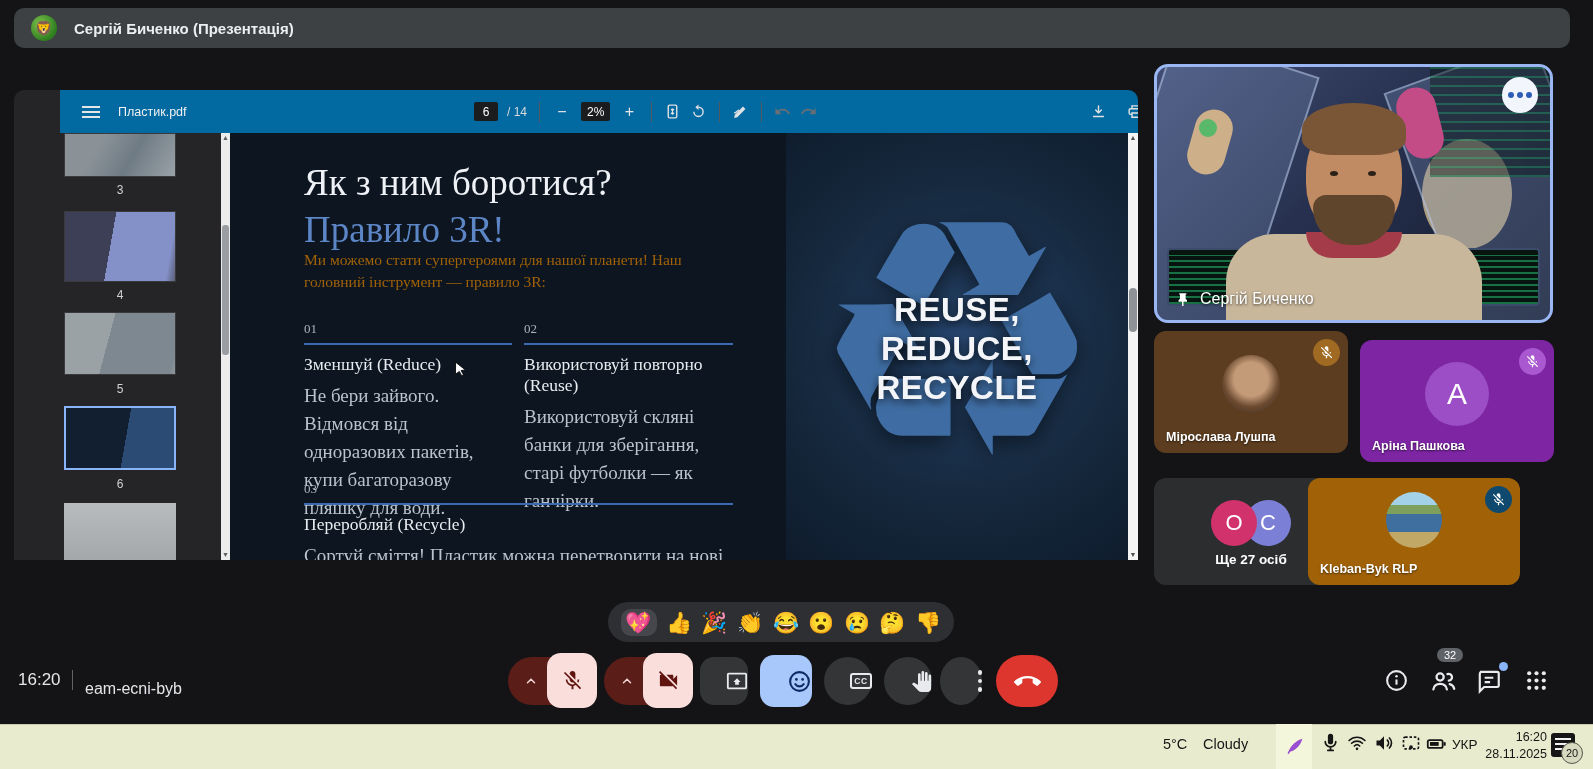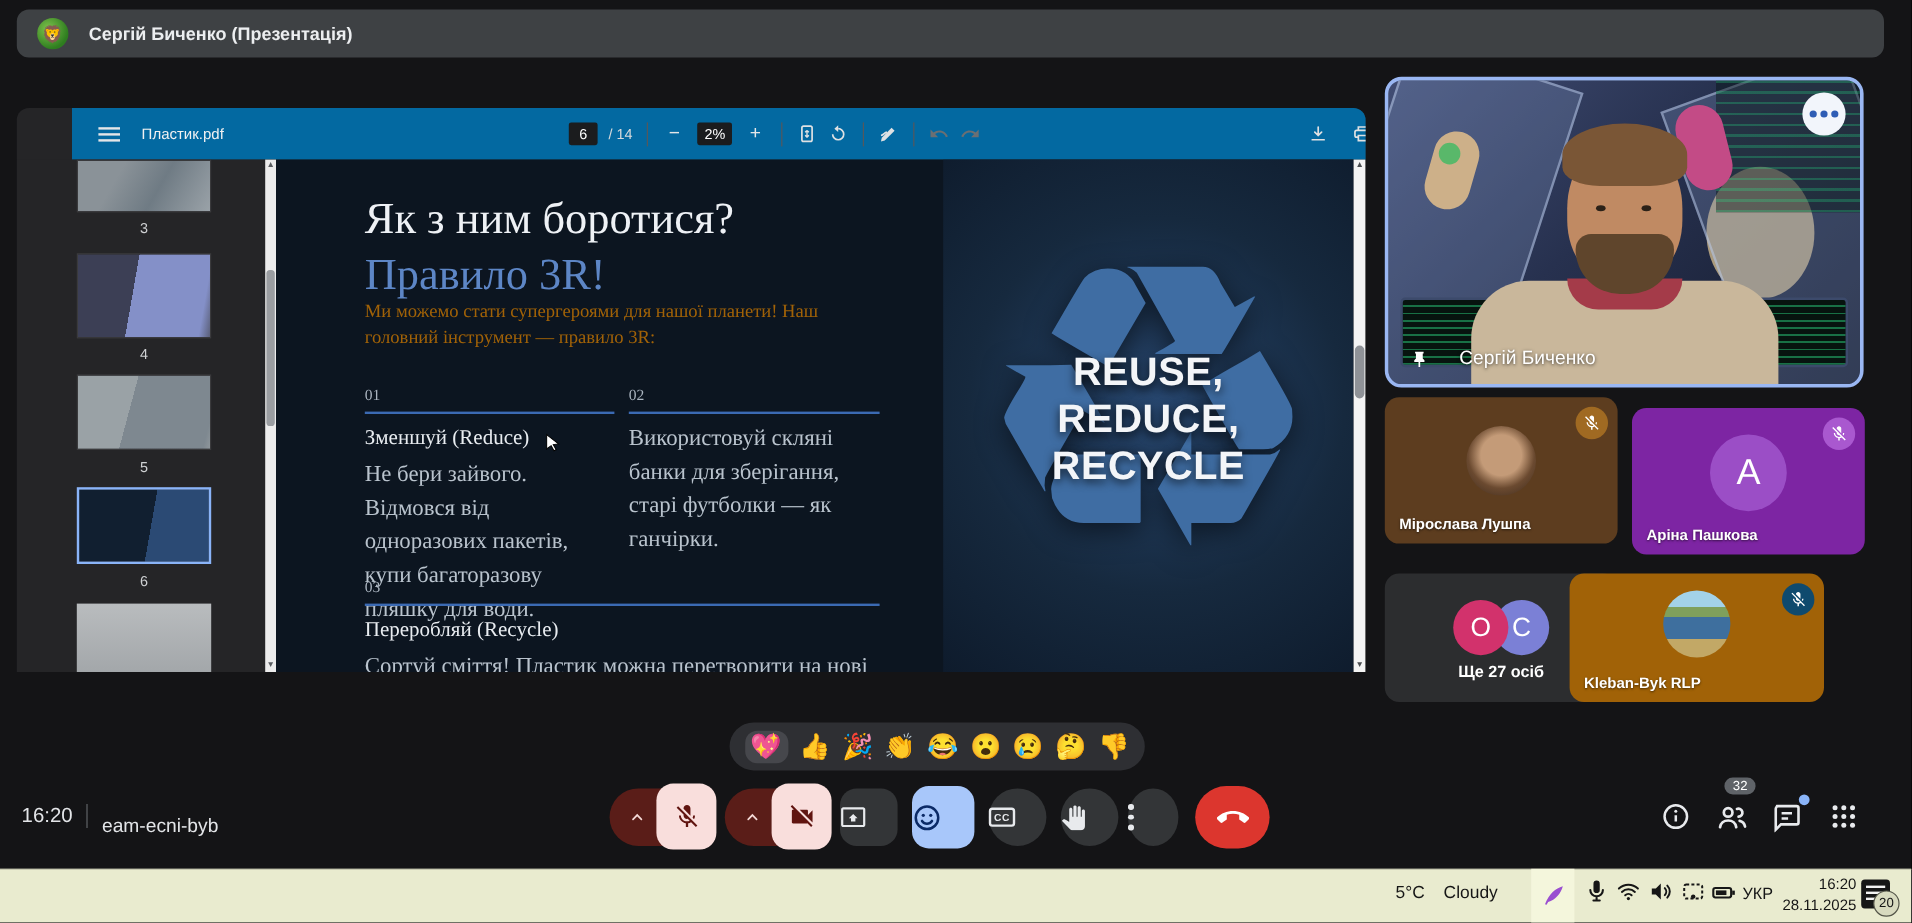--- a/index.html
+++ b/index.html
@@ -66,21 +66,21 @@
       repeating-linear-gradient(0deg, rgba(45,225,135,.45) 0 1.5px, transparent 1.5px 6px), #07140f;
       border:2px solid #3c4a6b; border-radius:4px; }
   .mt-char { position:absolute; border-radius:20px; }
   .mt-face { position:absolute; border-radius:50%; }
   .person-body { position:absolute; left:50%; bottom:-6px; transform:translateX(-50%); width:256px; height:92px; background:#c9b79b; border-radius:48px 48px 0 0; }
   .person-collar { position:absolute; left:50%; bottom:62px; transform:translateX(-50%); width:96px; height:26px; background:#a43b49; border-radius:0 0 40px 40px; }
   .person-head { position:absolute; left:50%; top:48px; transform:translateX(-50%); width:96px; height:122px; background:#c08a63; border-radius:48% 48% 44% 44%; }
   .person-hair { position:absolute; left:50%; top:36px; transform:translateX(-50%); width:104px; height:52px; background:#7a5636; border-radius:50% 50% 30% 30%; }
   .person-beard { position:absolute; left:50%; top:128px; transform:translateX(-50%); width:82px; height:50px; background:#5f452c; border-radius:14px 14px 40px 40px; }
   .person-eye { position:absolute; width:8px; height:5px; background:#2b2118; border-radius:50%; top:104px; }
-  .mt-name { position:absolute; left:18px; bottom:12px; display:flex; align-items:center; gap:24px; color:#fff; font-size:16px; text-shadow:0 1px 3px rgba(0,0,0,.7); z-index:5; }
+  .mt-name { position:absolute; left:18px; bottom:12px; display:flex; align-items:center; gap:8px; color:#fff; font-size:16px; text-shadow:0 1px 3px rgba(0,0,0,.7); z-index:5; }
   .mt-more { position:absolute; right:12px; top:10px; width:36px; height:36px; border-radius:50%; background:#f2f5fb; display:flex; align-items:center; justify-content:center; gap:3px; z-index:5; }
   .mt-more i { width:6px; height:6px; border-radius:50%; background:#2f5db5; }
 
   .ptile { position:absolute; border-radius:12px; overflow:hidden; }
   .ptile .pname { position:absolute; left:12px; bottom:9px; color:#fff; font-size:12.5px; font-weight:bold; text-shadow:0 1px 2px rgba(0,0,0,.6); }
   .mic-badge { position:absolute; right:8px; top:8px; width:27px; height:27px; border-radius:50%; display:flex; align-items:center; justify-content:center; color:#fff; }
   .av-circle { position:absolute; left:50%; transform:translateX(-50%); border-radius:50%; }
   .letter-av { display:flex; align-items:center; justify-content:center; color:#fff; }
   .oc-wrap { position:absolute; left:50%; top:22px; transform:translateX(-50%); display:flex; }
   .oc { width:46px; height:46px; border-radius:50%; display:flex; align-items:center; justify-content:center; color:#fff; font-size:22px; }
@@ -91,21 +91,21 @@
   .emoji { font-size:21px; cursor:default; line-height:1; }
   .emoji.first { background:#46474c; border-radius:10px; padding:3px 5px; }
 
   
   .ctl-time { position:absolute; left:18px; top:670px; color:#e3e5e8; font-size:17px; }
   .ctl-sep { position:absolute; left:72px; top:670px; width:1px; height:20px; background:#606468; }
   .ctl-code { position:absolute; left:85px; top:680px; color:#e3e5e8; font-size:16px; }
 
   .seg-chev { position:absolute; top:657px; width:46px; height:48px; background:#5a1d18; border-radius:24px 0 0 24px; display:flex; align-items:center; justify-content:center; color:#f3d9d6; }
   .seg-main { position:absolute; top:653px; width:50px; height:55px; background:#f9dedc; border-radius:14px; display:flex; align-items:center; justify-content:center; color:#601410; }
-  .rbtn { position:absolute; top:657px; width:48px; height:48px; background:#333537; display:flex; align-items:center; justify-content:flex-start; color:#e8eaed; }
+  .rbtn { position:absolute; top:657px; width:48px; height:48px; background:#333537; display:flex; align-items:center; justify-content:flex-end; color:#e8eaed; }
   .rbtn.sq { border-radius:14px; }
   .rbtn.rd { border-radius:50%; }
   .rbtn.blue { background:#a8c7fa; color:#0b2a66; top:655px; width:52px; height:52px; }
   .endcall { position:absolute; left:996px; top:655px; width:62px; height:52px; background:#dc362e; border-radius:26px; display:flex; align-items:center; justify-content:center; color:#fff; }
   .cc-box { width:22px; height:16px; border:2px solid #e8eaed; border-radius:3px; font-size:8.5px; font-weight:bold; display:flex; align-items:center; justify-content:center; letter-spacing:.5px; color:#e8eaed; }
   .dots3 { display:flex; flex-direction:column; gap:4px; }
   .dots3 i { width:4.5px; height:4.5px; background:#e8eaed; border-radius:50%; }
 
   .br-ic { position:absolute; top:668px; color:#e8eaed; }
   .badge-32 { position:absolute; left:1437px; top:648px; background:#5f6368; color:#fff; font-size:11px; border-radius:9px; padding:1px 7px; }
@@ -318,20 +318,21 @@
       <div class="sl-title2">Правило 3R!</div>
       <div class="sl-intro">Ми можемо стати супергероями для нашої планети! Наш головний інструмент — правило 3R:</div>
 
       <div class="sl-col" style="left:74px; width:208px">
         <div class="sl-num">01</div>
         <div class="sl-head">Зменшуй (Reduce)</div>
         <div class="sl-body">Не бери зайвого. Відмовся від одноразових пакетів, купи багаторазову пляшку для води.</div>
       </div>
       <div class="sl-col" style="left:294px; width:209px">
         <div class="sl-num">02</div>
+        <div class="sl-head">Використовуй повторно (Reuse)</div>
         <div class="sl-body">Використовуй скляні банки для зберігання, старі футболки — як ганчірки.</div>
       </div>
       <div class="sl-col" style="left:74px; top:348px; width:429px">
         <div class="sl-num">03</div>
         <div class="sl-head">Переробляй (Recycle)</div>
         <div class="sl-body">Сортуй сміття! Пластик можна перетворити на нові речі,</div>
       </div>
     </div>
 
     <div class="pdf-scroll">

